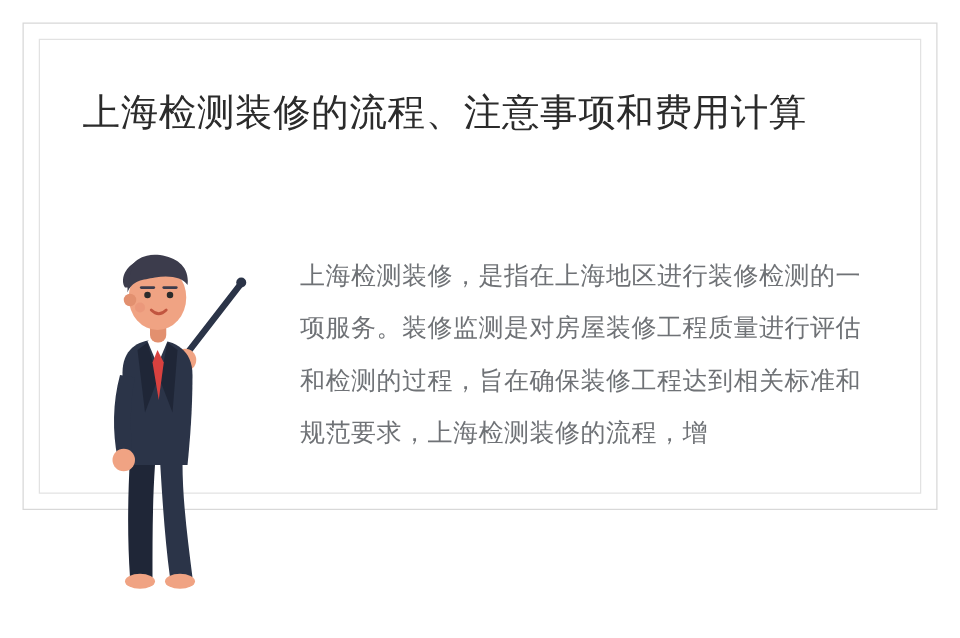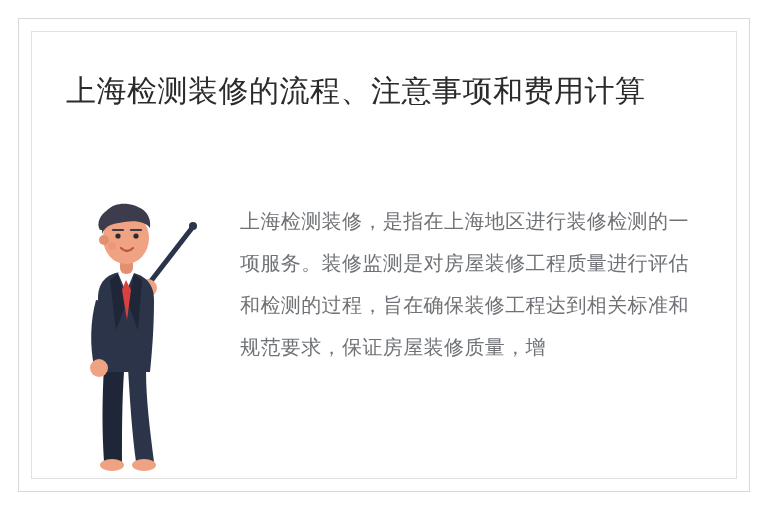--- a/index.html
+++ b/index.html
@@ -11,21 +11,21 @@
     height: 510px;
     background: #ffffff;
     font-family: "Liberation Sans", sans-serif;
     overflow: hidden;
   }
   .card {
     position: absolute;
     left: 18px;
     top: 18px;
     width: 732px;
-    height: 474px;
+    height: 390px;
     box-sizing: border-box;
     border: 1px solid #d8d8d8;
     background: #ffffff;
   }
   .card-inner {
     position: absolute;
     left: 12px;
     top: 12px;
     right: 12px;
     bottom: 12px;
@@ -120,17 +120,17 @@
 
           <path d="M47 50 L57 50" stroke="#3c3c4c" stroke-width="2.2" stroke-linecap="round"></path>
           <path d="M65 50 L75 50" stroke="#3c3c4c" stroke-width="2.2" stroke-linecap="round"></path>
 
           <path d="M55 68 Q61 74 67 68" stroke="#c1553f" stroke-width="2.2" fill="none" stroke-linecap="round"></path>
 
           <circle cx="46" cy="66" r="4" fill="#e88f74" opacity="0.55"></circle>
         </svg>
       </div>
 
-      <p class="body-text">上海检测装修，是指在上海地区进行装修检测的一项服务。装修监测是对房屋装修工程质量进行评估和检测的过程，旨在确保装修工程达到相关标准和规范要求，保证房屋装修质量，增</p>
+      <p class="body-text">上海检测装修，是指在上海地区进行装修检测的一项服务。装修监测是对房屋装修工程质量进行评估和检测的过程，旨在确保装修工程达到相关标准和规范要求，上海检测装修的流程，增</p>
 
     </div>
   </div>
 </div>
 
 </body></html>

